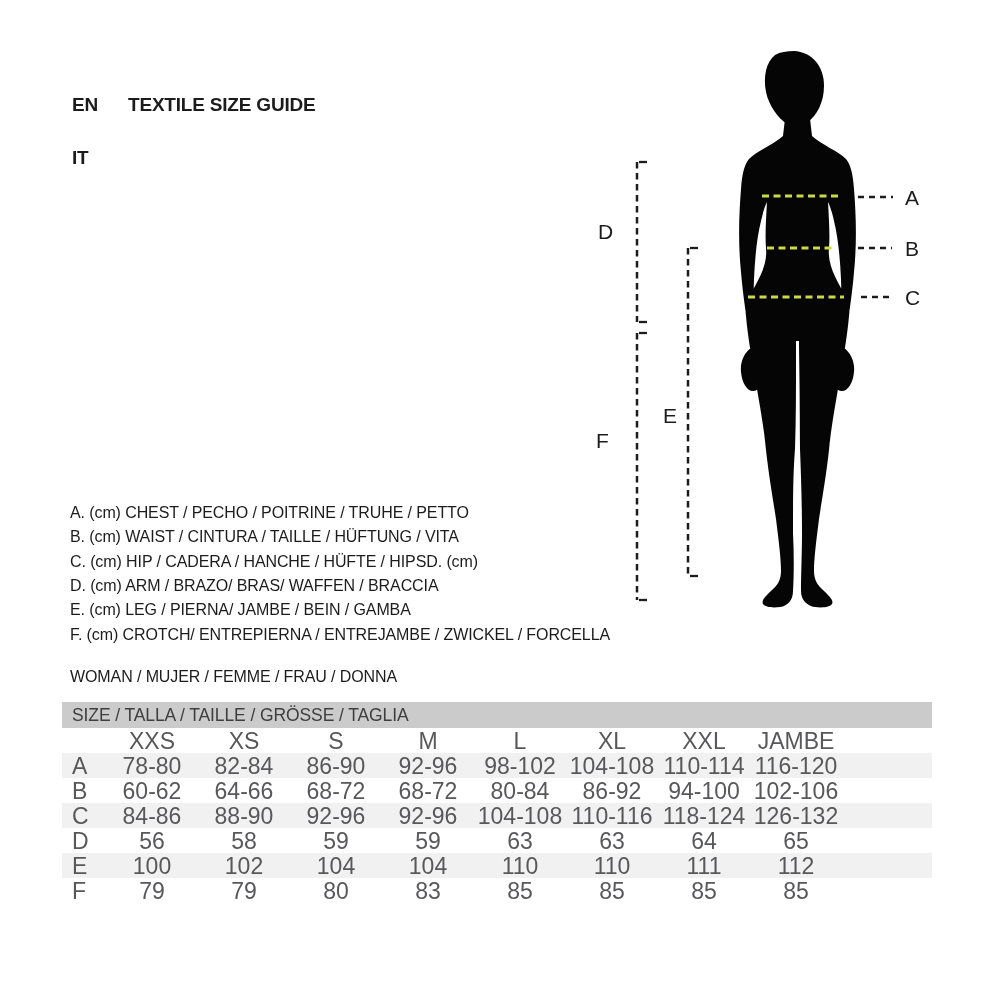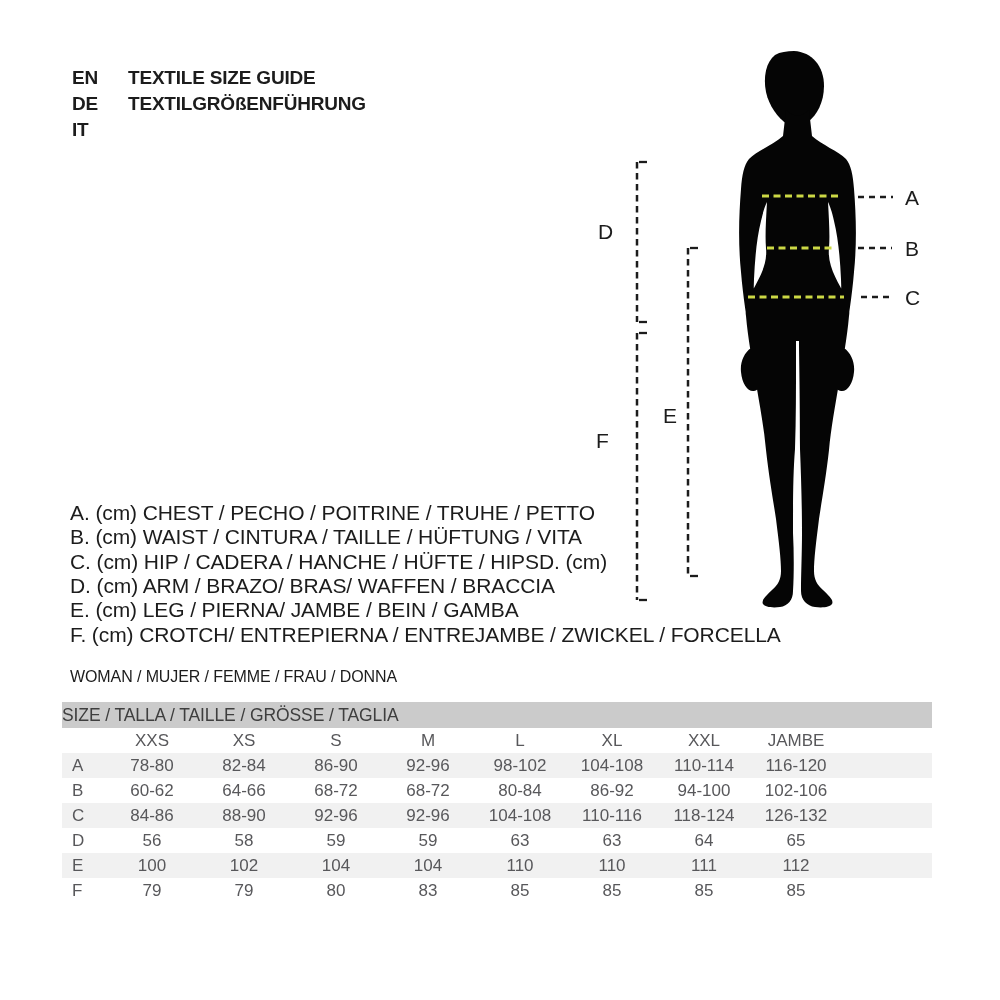--- a/index.html
+++ b/index.html
@@ -2,54 +2,50 @@
 <html><head>
 <meta charset="utf-8">
 <style>
   html,body{margin:0;padding:0;background:#ffffff;}
   .canvas{
     position:relative;width:1000px;height:1000px;background:#ffffff;overflow:hidden;
     font-family:"Liberation Sans","DejaVu Sans",sans-serif;color:#1c1c1c;
   }
   
   .lang-list{position:absolute;left:72px;top:65px;}
-  .lang-row{display:flex;height:26px;align-items:center;font-size:19px;font-weight:bold;letter-spacing:-0.2px;}
+  .lang-row{display:flex;height:26px;align-items:center;font-size:19px;font-weight:bold;letter-spacing:-0.2px;margin-top:27px;}
   .lang-code{width:56px;flex:0 0 56px;}
   .lang-label{white-space:nowrap;}
   
   .fig-svg{position:absolute;left:0;top:0;width:1000px;height:1000px;pointer-events:none;}
   
   .fig-label{position:absolute;font-size:21px;line-height:24px;color:#1c1c1c;}
   
   .measure-list{position:absolute;left:70px;top:501px;}
-  .measure-line{height:24.3px;font-size:21px;letter-spacing:-0.1px;white-space:nowrap;display:flex;align-items:center;}
+  .measure-line{height:24.3px;font-size:16px;letter-spacing:-0.1px;white-space:nowrap;display:flex;align-items:center;}
   .gender-line{position:absolute;left:70px;top:668px;font-size:16px;letter-spacing:-0.1px;}
   
   .size-table{position:absolute;left:62px;top:702px;width:870px;}
   .size-table-title{height:26px;line-height:26px;background:#cbcbcb;color:#3e3e3e;
-    font-size:17.5px;box-sizing:border-box;letter-spacing:-0.1px;}
+    font-size:17.5px;padding-left:10px;box-sizing:border-box;letter-spacing:-0.1px;}
   .trow{display:grid;grid-template-columns:44px repeat(8,92px) 1fr;height:25px;align-items:center;
-    font-size:17px;color:#58585b;}
+    font-size:23px;color:#58585b;}
   .trow.alt{background:#f1f1f1;}
   .cell{text-align:center;white-space:nowrap;}
   .label-cell{text-align:left;padding-left:10px;}
 </style>
 </head>
 <body>
 
 <div class="canvas">
 
   <section class="lang-list">
     <div class="lang-row">
       <span class="lang-code">EN</span>
       <span class="lang-label">TEXTILE SIZE GUIDE</span>
-    </div>
-    <div class="lang-row">
-      <span class="lang-code">DE</span>
-      <span class="lang-label">TEXTILGRÖßENFÜHRUNG</span>
     </div>
     <div class="lang-row">
       <span class="lang-code">IT</span>
     </div>
   </section>
 
   <svg class="fig-svg" viewBox="0 0 1000 1000">
 
     <path d="M 794 51 C 812 52 824 66 824 86 C 824 102 817 115 808 122 C 801 127 793 128 787 124
          C 778 118 769 106 766 92 C 763 77 766 62 775 55 C 780 52 787 51 794 51 Z" fill="#050505"></path>

